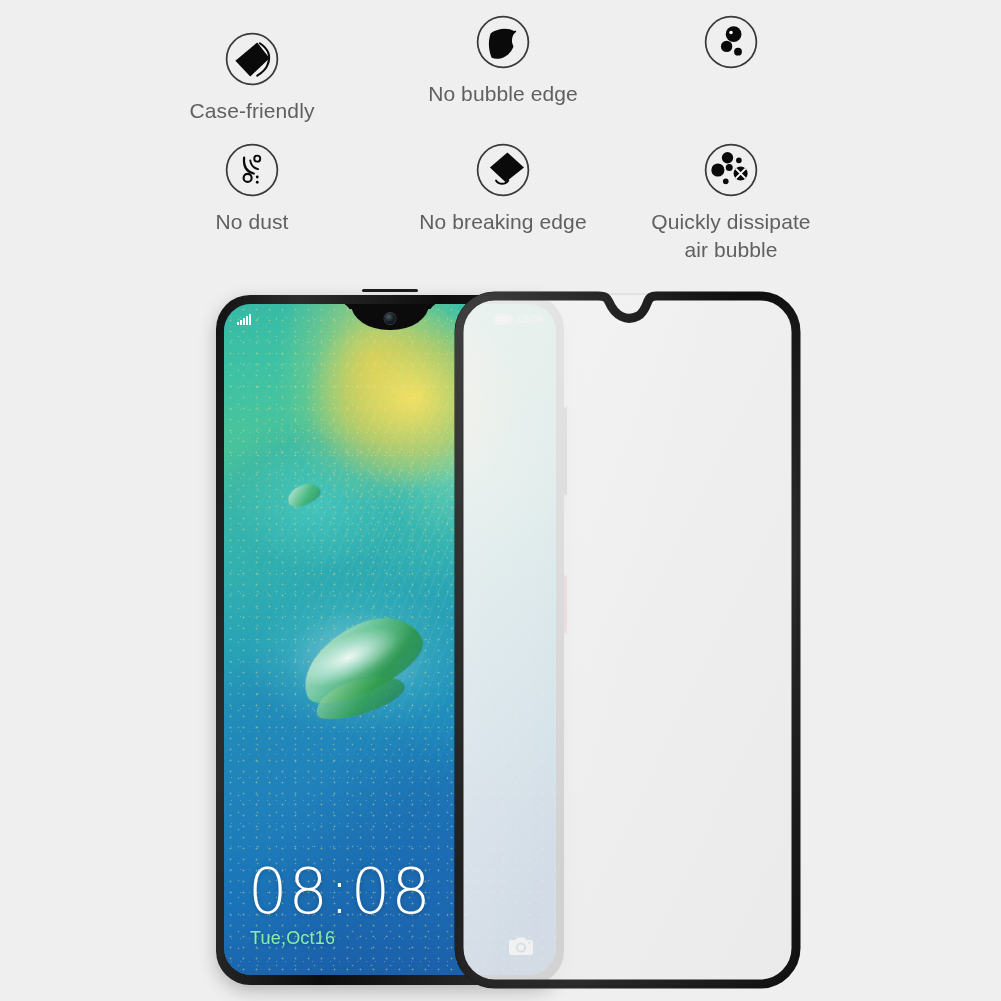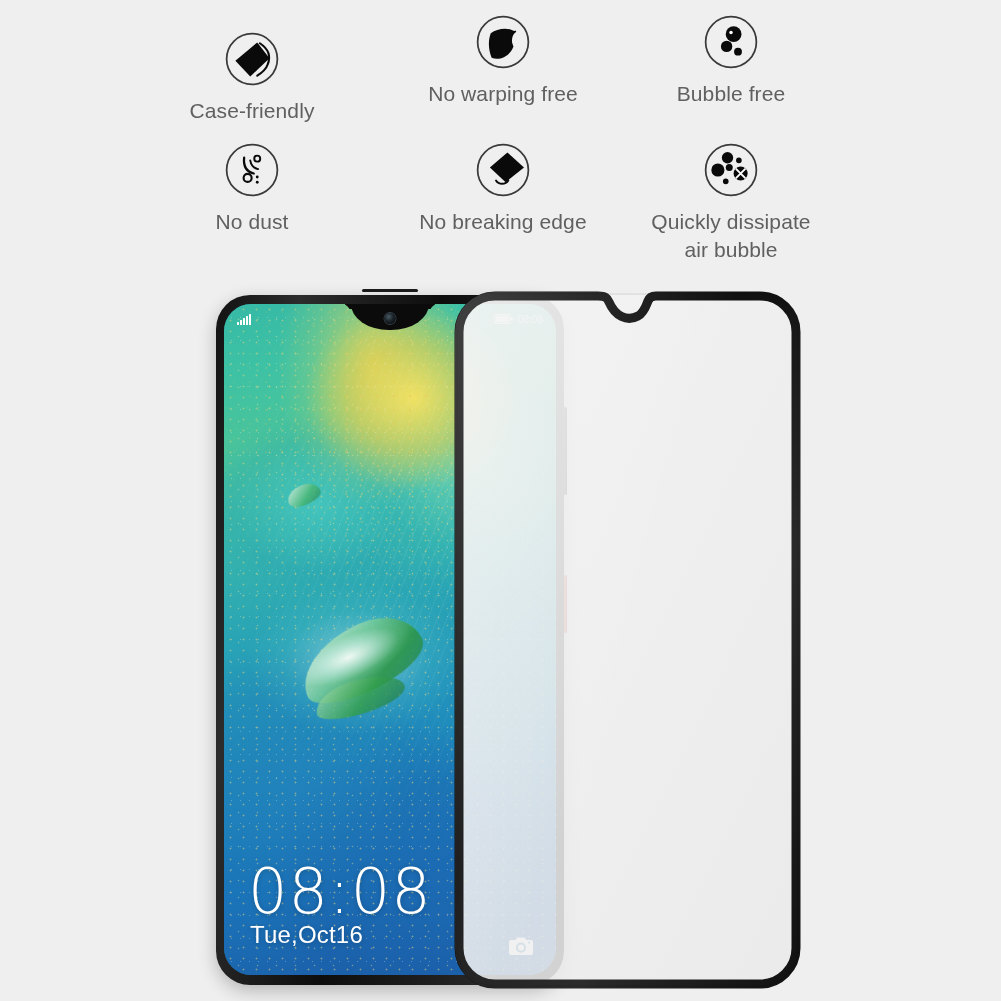--- a/index.html
+++ b/index.html
@@ -272,22 +272,22 @@
     line-height: 1;
     font-weight: 300;
     letter-spacing: 1px;
     text-shadow: 0 1px 5px rgba(0,0,0,0.22);
     font-family: "DejaVu Sans", sans-serif;
   }
   .lock-date {
     position: absolute;
     left: 26px;
     bottom: 26px;
-    color: #ffffff;
-    font-size: 24px;
+    color: #86efac;
+    font-size: 18px;
     letter-spacing: 0.2px;
     text-shadow: 0 1px 4px rgba(0,0,0,0.22);
     font-family: "Liberation Sans", sans-serif;
     text-align: center;
   }
 
   .cam-shortcut {
     position: absolute;
     right: 22px;
     bottom: 18px;
@@ -351,32 +351,31 @@
       </svg>
       <div class="feature-label">Case-friendly</div>
     </div>
 
     <div class="feature f1">
       <svg class="feature-icon" viewBox="0 0 64 64">
         <circle cx="32" cy="32" r="29" fill="none" stroke="#3a3a3a" stroke-width="2"></circle>
         <path d="M18 22 C26 16 38 15 46 20 C42 26 41 31 44 37 C40 48 28 54 19 50 C15 40 15 30 18 22 Z" fill="#0a0a0a"></path>
         <path d="M46 20 C40 24 39 30 42 36" fill="none" stroke="#0a0a0a" stroke-width="2" stroke-linecap="round"></path>
       </svg>
-      <div class="feature-label">No warping free</div>
+      <div class="feature-label">No bubble edge</div>
     </div>
 
     <div class="feature f2">
       <svg class="feature-icon" viewBox="0 0 64 64">
         <circle cx="32" cy="32" r="29" fill="none" stroke="#3a3a3a" stroke-width="2"></circle>
         <circle cx="35" cy="23" r="9" fill="#0a0a0a"></circle>
         <circle cx="32" cy="21" r="2" fill="#ffffff"></circle>
         <circle cx="27" cy="37" r="6.5" fill="#0a0a0a"></circle>
         <circle cx="40" cy="43" r="4.5" fill="#0a0a0a"></circle>
       </svg>
-      <div class="feature-label">Bubble free</div>
     </div>
 
     <div class="feature f3">
       <svg class="feature-icon" viewBox="0 0 64 64">
         <circle cx="32" cy="32" r="29" fill="none" stroke="#3a3a3a" stroke-width="2"></circle>
         <path d="M23 18 C22 28 26 34 34 36" fill="none" stroke="#0a0a0a" stroke-width="2.6" stroke-linecap="round"></path>
         <path d="M30 21 C31 27 34 30 39 31" fill="none" stroke="#0a0a0a" stroke-width="2.2" stroke-linecap="round"></path>
         <circle cx="38" cy="19" r="3.4" fill="none" stroke="#0a0a0a" stroke-width="2.2"></circle>
         <circle cx="27" cy="41" r="4.6" fill="none" stroke="#0a0a0a" stroke-width="2.4"></circle>
         <circle cx="38" cy="40" r="1.6" fill="#0a0a0a"></circle>

